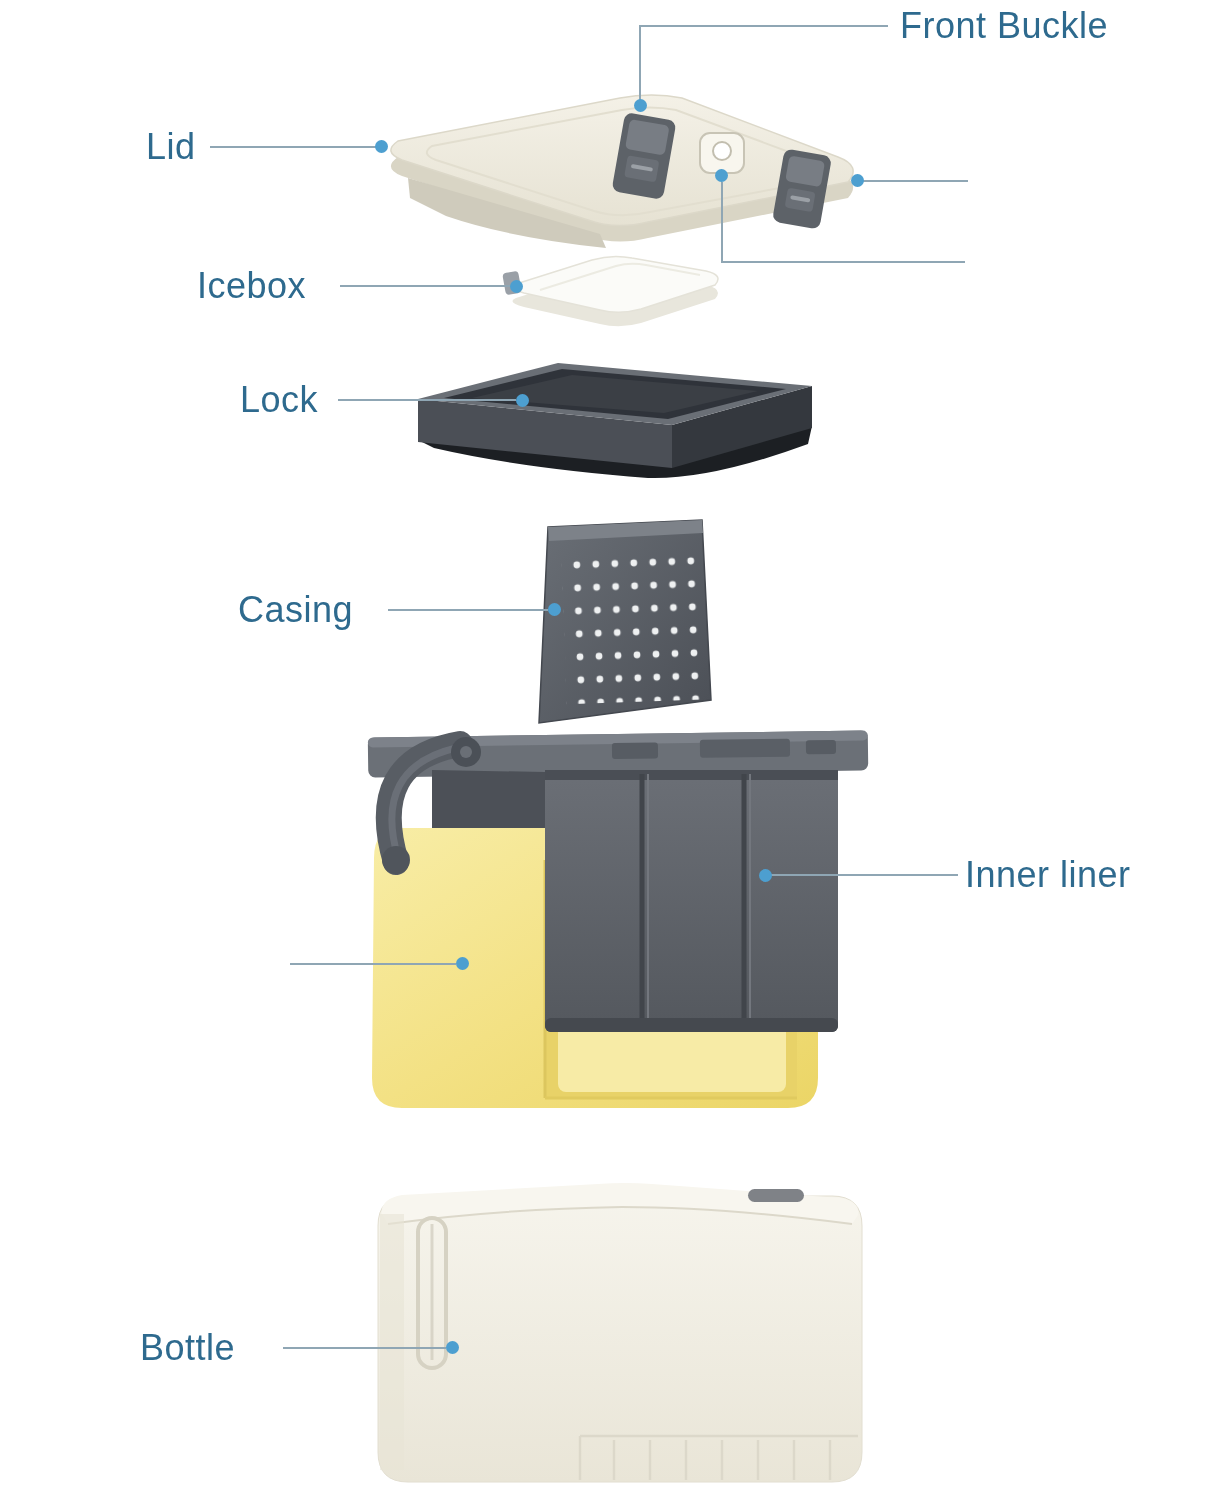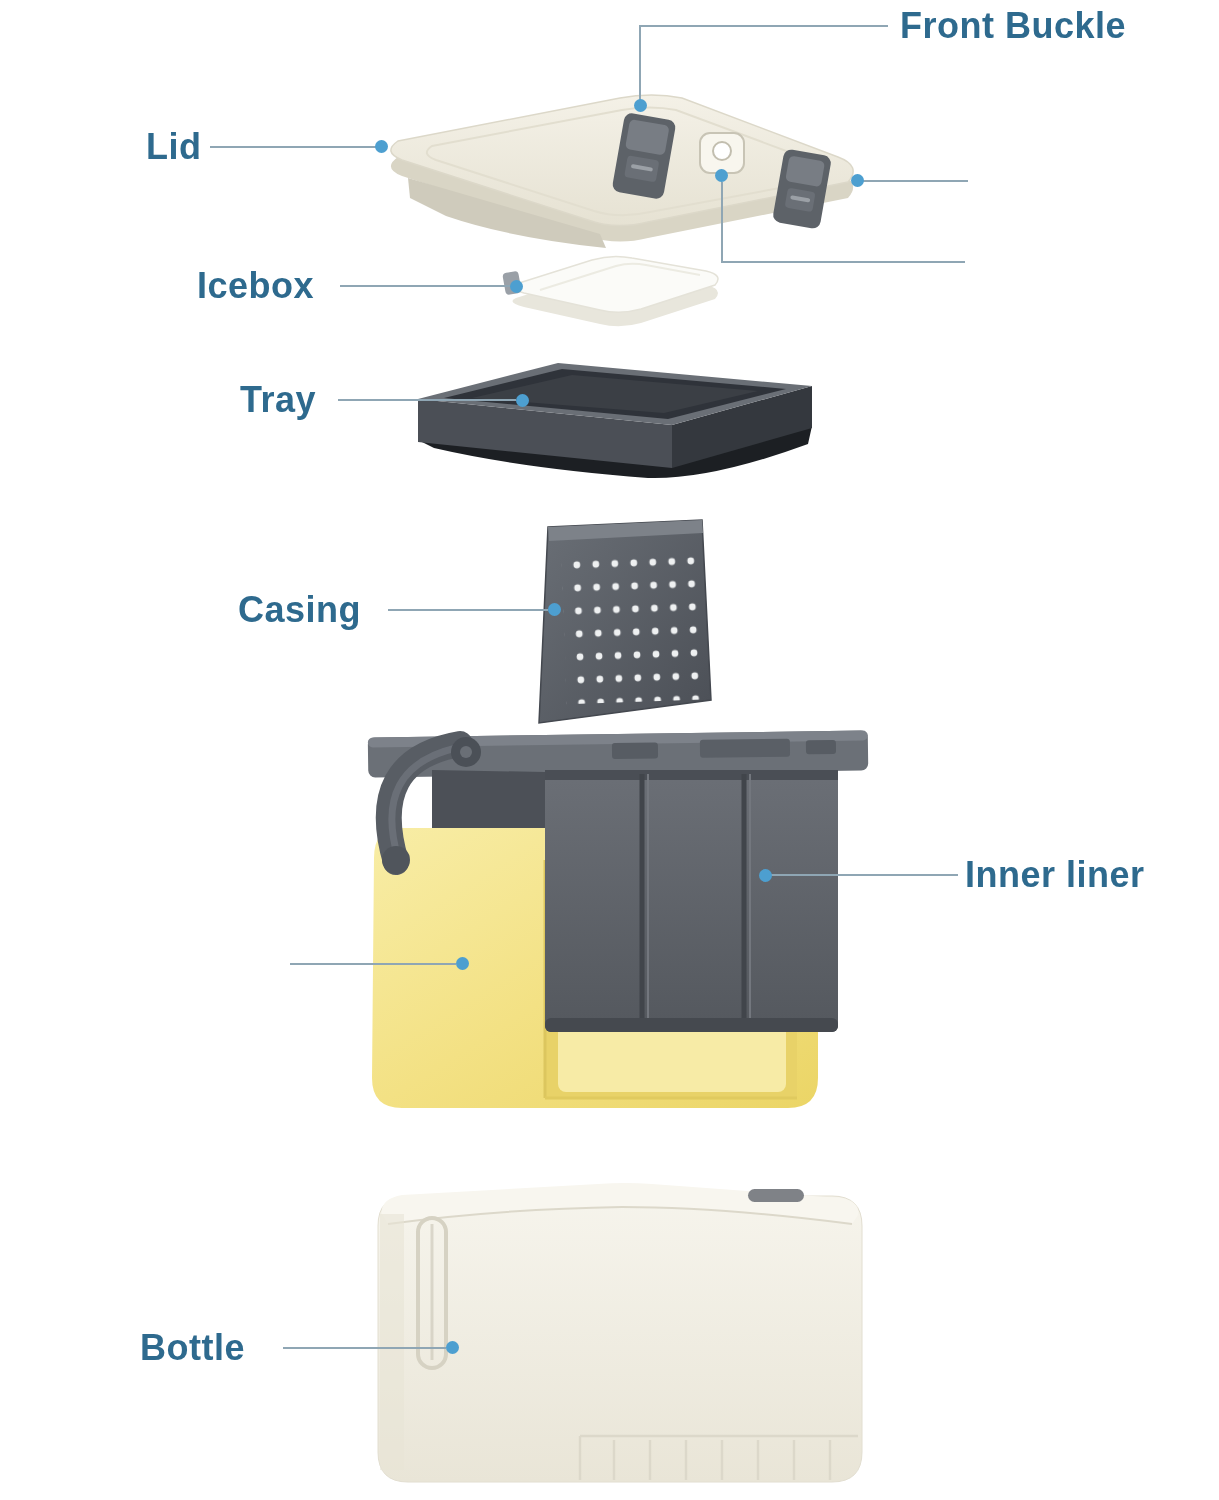--- a/index.html
+++ b/index.html
@@ -9,21 +9,21 @@
   }
   *{margin:0;padding:0;box-sizing:border-box;}
   html,body{background:#ffffff;}
   body{
     width:1219px;height:1500px;position:relative;overflow:hidden;
     font-family:"Liberation Sans", sans-serif;
   }
   .stage{position:absolute;inset:0;}
   svg.art{position:absolute;left:0;top:0;display:block;}
   .label{
-    position:absolute;font-size:36px;line-height:42px;font-weight:700;
+    position:absolute;font-size:36px;line-height:42px;font-weight:400;
     color:var(--label-text);letter-spacing:0.5px;white-space:nowrap;
   }
   .lead{position:absolute;background:var(--leader-line);}
   .lead.h{height:2px;}
   .lead.v{width:2px;}
   .dot{
     position:absolute;width:13px;height:13px;border-radius:50%;
     background:var(--marker-dot);
   }
 </style>
@@ -177,21 +177,21 @@
   <div class="dot" style="left:851px;top:174px"></div>
 
   <div class="lead h" style="left:722px;top:261px;width:243px"></div>
   <div class="lead v" style="left:721px;top:182px;height:81px"></div>
   <div class="dot" style="left:715px;top:169px"></div>
 
   <span class="label" style="left:197px;top:265px">Icebox</span>
   <div class="lead h" style="left:340px;top:285px;width:170px"></div>
   <div class="dot" style="left:510px;top:280px"></div>
 
-  <span class="label" style="left:240px;top:379px">Tray</span>
+  <span class="label" style="left:240px;top:379px">Lock</span>
   <div class="lead h" style="left:338px;top:399px;width:178px"></div>
   <div class="dot" style="left:516px;top:394px"></div>
 
   <span class="label" style="left:238px;top:589px">Casing</span>
   <div class="lead h" style="left:388px;top:609px;width:160px"></div>
   <div class="dot" style="left:548px;top:603px"></div>
 
   <span class="label" style="left:965px;top:854px">Inner liner</span>
   <div class="lead h" style="left:770px;top:874px;width:188px"></div>
   <div class="dot" style="left:759px;top:869px"></div>

